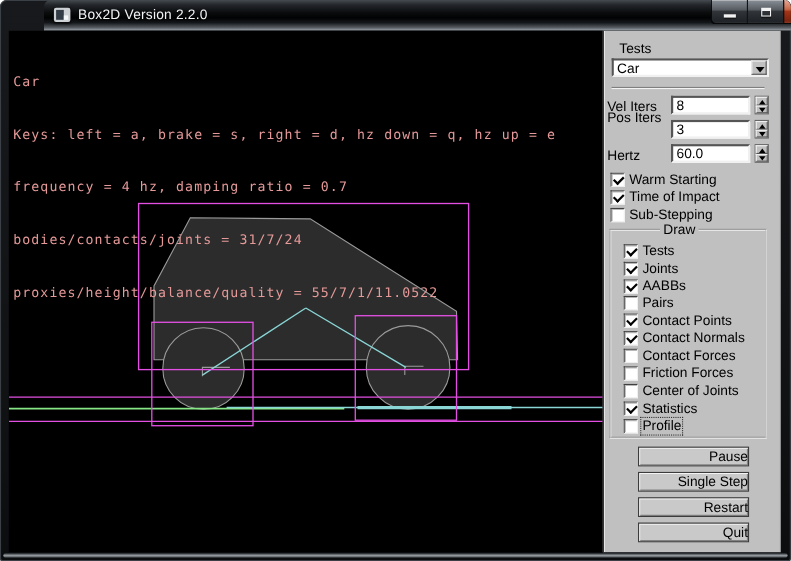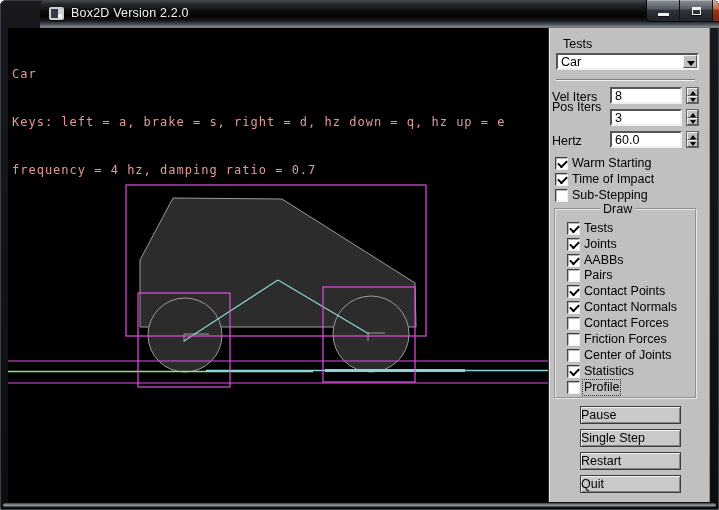--- a/index.html
+++ b/index.html
@@ -104,21 +104,21 @@
   .cb-label.focused { outline:1px dotted #333; outline-offset:1px; }
 
   .groupbox { position:absolute; left:2px; top:180px; width:143px; height:191px;
     border:2px groove #e6e6e6; }
   .group-label { position:absolute; left:8px; top:174px; background:#c0c0c0; padding:0 3px;margin-left:40px; }
 
   .gbtn { position:absolute; left:28px; width:101px; height:18px;
     background:#c9c9c9; border:1px solid #3c3c3c;
     box-shadow:inset 1px 1px 0 #f4f4f4, inset -1px -1px 0 #828282;
     font-family:"Liberation Sans", sans-serif; font-size:12.5px; color:#000;
-    text-align:left; padding:0; line-height:16px; }
+    text-align:right; padding:0; line-height:16px; }
 </style>
 </head>
 <body>
 
 <div class="window">
 
   <div class="titlebar">
     <div class="app-icon">
       <div class="inner"></div>
       <div class="dot"></div>
@@ -158,20 +158,22 @@
       <rect x="118" y="157" width="300" height="151" style="fill:none;stroke:var(--c-aabb);stroke-width:1.2"></rect>
       <rect x="130" y="265" width="92" height="94" style="fill:none;stroke:var(--c-aabb);stroke-width:1.2"></rect>
       <rect x="315" y="259" width="92" height="95" style="fill:none;stroke:var(--c-aabb);stroke-width:1.2"></rect>
       <line x1="0" y1="333" x2="540" y2="333" style="stroke:var(--c-aabb);stroke-width:1.2"></line>
       <line x1="0" y1="355" x2="540" y2="355" style="stroke:var(--c-aabb);stroke-width:1.2"></line>
     </svg>
     <div class="hud">
       <div>Car</div>
       <div>Keys: left = a, brake = s, right = d, hz down = q, hz up = e</div>
       <div>frequency = 4 hz, damping ratio = 0.7</div>
+      <div>bodies/contacts/joints = 31/7/24</div>
+      <div>proxies/height/balance/quality = 55/7/1/11.0522</div>
     </div>
   </div>
 
   <div class="panel">
     <div class="panel-content">
 
       <div class="glabel" style="left:11px;top:9px">Tests</div>
       <div class="combobox">
         <div class="combo-text">Car</div>
         <div class="combo-btn">

